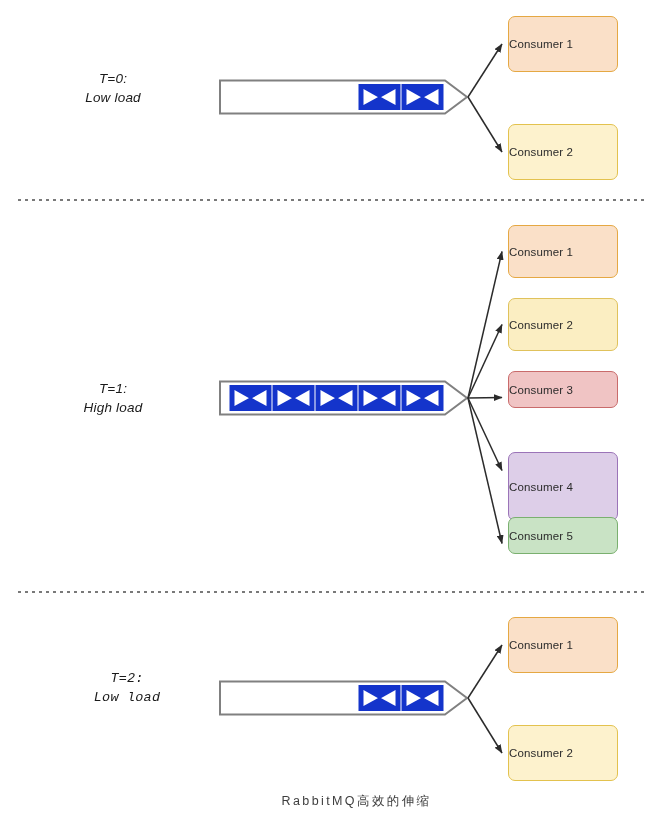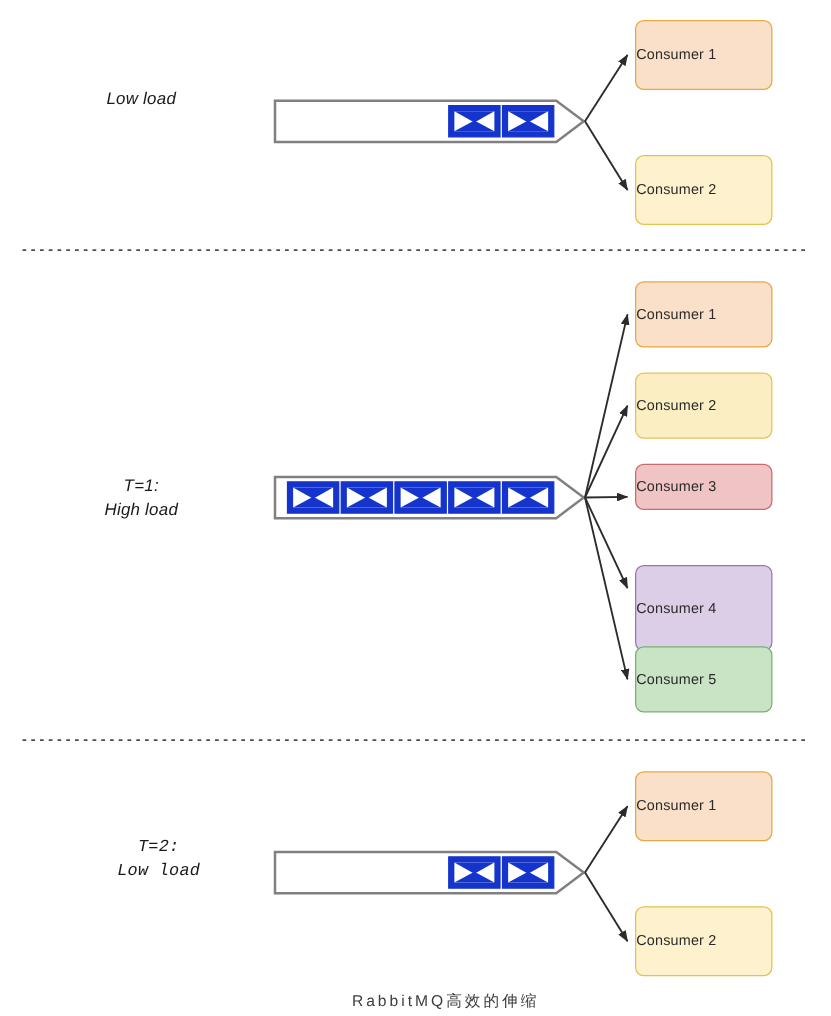--- a/index.html
+++ b/index.html
@@ -147,20 +147,21 @@
           <rect x="406.5" y="690" width="32" height="16" fill="#ffffff"></rect>
           <path d="M406.5,690 L422.5,698.96 L438.5,690 Z" fill="#1434CB"></path>
           <path d="M406.5,706 L422.5,697.36 L438.5,706 Z" fill="#1434CB"></path>
         </g>
         <line x1="468" y1="698" x2="502" y2="645" stroke="#2b2b2b" stroke-width="1.5" marker-end="url(#arrowhead)"></line>
         <line x1="468" y1="698" x2="502" y2="753" stroke="#2b2b2b" stroke-width="1.5" marker-end="url(#arrowhead)"></line>
       </g>
     </svg>
 
   <div class="stage-label" style="left:33px; top:69px;">
+    <div>T=0:</div>
     <div>Low load</div>
   </div>
 
   <div class="consumer-box" id="c-0-0" style="left: 508px; top: 16px; width: 110px; height: 56px; background: rgb(250, 224, 200); border-color: rgb(229, 168, 67);">
     <span class="consumer-label">Consumer 1</span>
   </div>
   <div class="consumer-box" id="c-0-1" style="left: 508px; top: 124px; width: 110px; height: 56px; background: rgb(253, 242, 205); border-color: rgb(227, 194, 78);">
     <span class="consumer-label">Consumer 2</span>
   </div>
 
@@ -174,21 +175,21 @@
   </div>
   <div class="consumer-box" id="c-1-1" style="left: 508px; top: 298px; width: 110px; height: 53px; background: rgb(251, 238, 194); border-color: rgb(224, 194, 92);">
     <span class="consumer-label">Consumer 2</span>
   </div>
   <div class="consumer-box" id="c-1-2" style="left: 508px; top: 371px; width: 110px; height: 37px; background: rgb(240, 196, 196); border-color: rgb(201, 107, 107);">
     <span class="consumer-label">Consumer 3</span>
   </div>
   <div class="consumer-box" id="c-1-3" style="left: 508px; top: 452px; width: 110px; height: 69px; background: rgb(221, 206, 232); border-color: rgb(155, 116, 184);">
     <span class="consumer-label">Consumer 4</span>
   </div>
-  <div class="consumer-box" id="c-1-4" style="left: 508px; top: 517px; width: 110px; height: 53px; background: rgb(201, 227, 197); border-color: rgb(122, 176, 111);">
+  <div class="consumer-box" id="c-1-4" style="left: 508px; top: 517px; width: 110px; height: 37px; background: rgb(201, 227, 197); border-color: rgb(122, 176, 111);">
     <span class="consumer-label">Consumer 5</span>
   </div>
 
   <div class="stage-label" style="left:47px; top:669px;font-family:Liberation Mono, monospace;">
     <div>T=2:</div>
     <div>Low load</div>
   </div>
 
   <div class="consumer-box" id="c-2-0" style="left: 508px; top: 617px; width: 110px; height: 56px; background: rgb(250, 224, 200); border-color: rgb(229, 168, 67);">
     <span class="consumer-label">Consumer 1</span>

